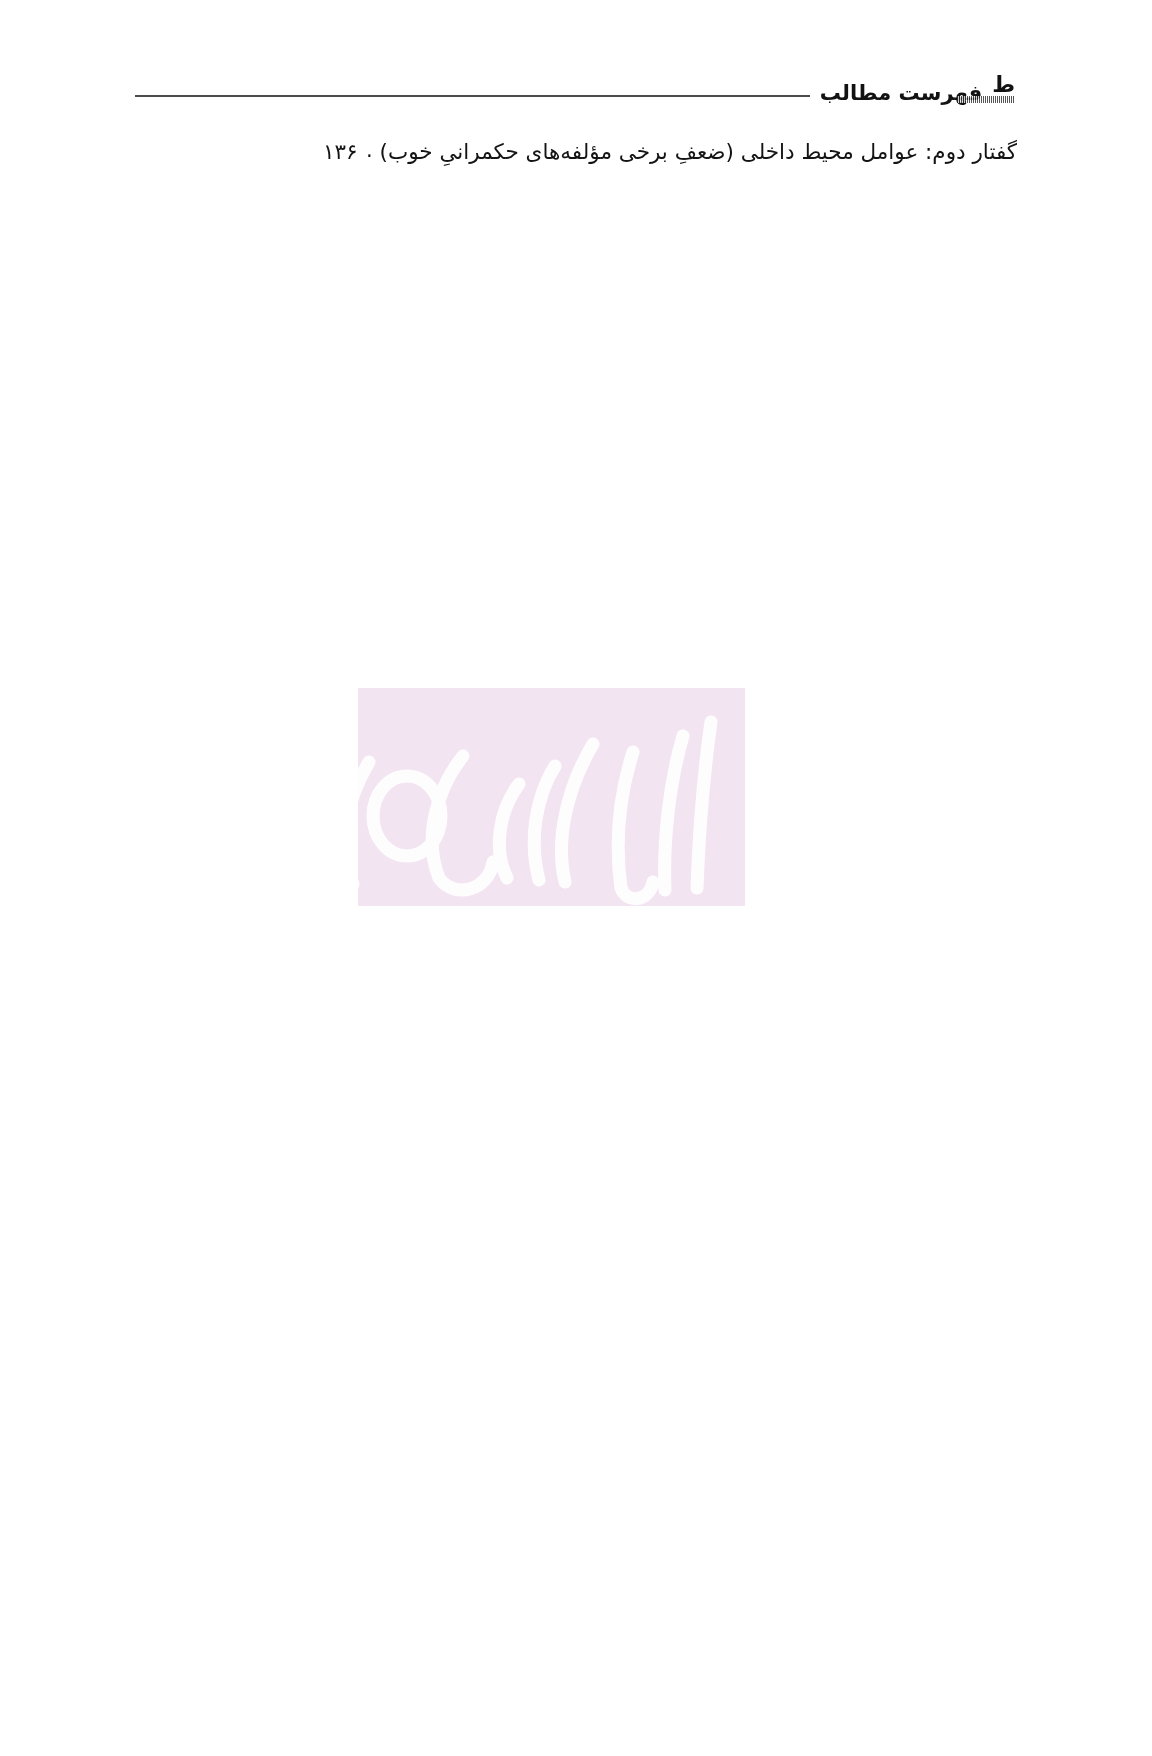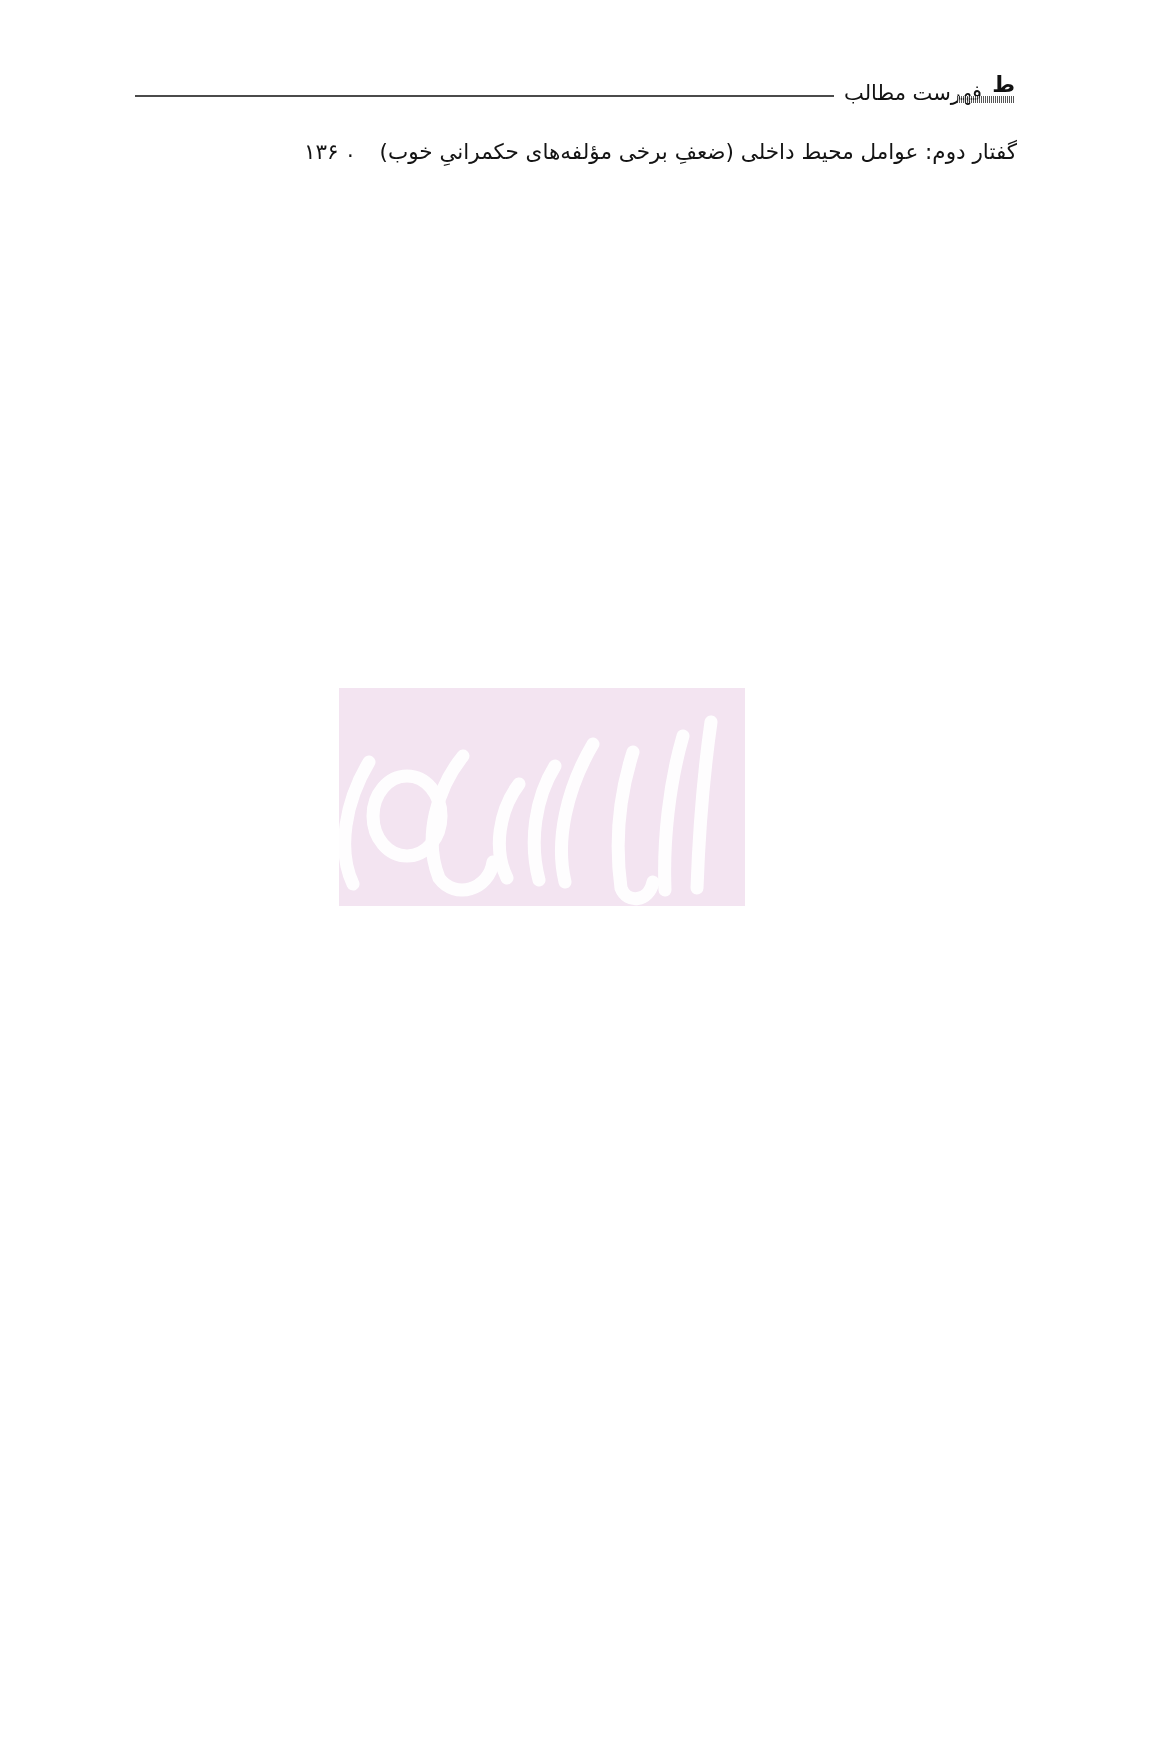--- a/index.html
+++ b/index.html
@@ -27,21 +27,21 @@
     right: 135px;
     left: 135px;
     height: 46px;
     display: flex;
     flex-direction: row;
     align-items: flex-end;
     gap: 10px;
   }
   .rh-title {
     font-size: 21px;
-    font-weight: 400;
+    font-weight: 700;
     color: #121212;
     white-space: nowrap;
     letter-spacing: 0px;
     line-height: 1;
     padding-bottom: 2px;
   }
   .rh-folio {
     font-size: 22px;
     font-weight: 700;
     color: #121212;
@@ -107,21 +107,20 @@
     width: 100%;
     font-size: 21.5px;
     color: #141414;
     line-height: 1.15;
     margin-bottom: 29px;
     direction: rtl;
   }
   .entry .label {
     white-space: nowrap;
     flex: 0 0 auto;
-    margin-left: 19px;
   }
   .entry .leader {
     flex: 1 1 auto;
     min-width: 12px;
     margin: 0 5px;
     overflow: hidden;
     white-space: nowrap;
     color: #141414;
     font-size: 21px;
     letter-spacing: 1.8px;

